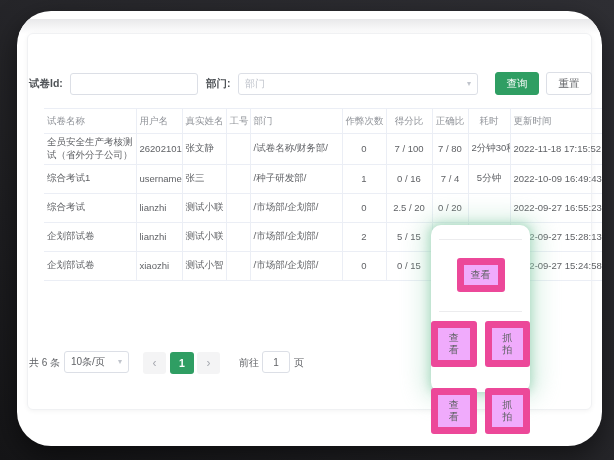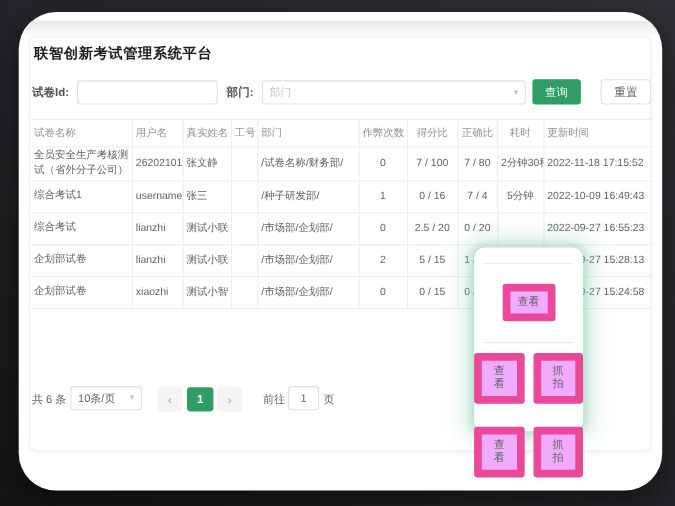--- a/index.html
+++ b/index.html
@@ -23,24 +23,24 @@
   .lbl2{left:178px;top:43px;}
   .text-input{position:absolute;left:42px;top:39px;width:128px;height:22px;border:1px solid #dcdfe6;
               border-radius:3px;font-size:10px;color:#606266;padding:0 6px;outline:none;background:#fff;}
   .select{position:absolute;display:flex;align-items:center;justify-content:space-between;
           border:1px solid #dcdfe6;border-radius:3px;background:#fff;padding:0 6px;cursor:pointer;}
   .dept-select{left:210px;top:39px;width:240px;height:22px;}
   .select .ph{font-size:10px;color:#bfc3cb;}
   .select .val{font-size:10px;color:#606266;}
   .caret{font-size:8px;color:#c0c4cc;line-height:1;}
   .btn{position:absolute;height:23px;border-radius:3px;font-size:10.5px;cursor:pointer;}
-  .btn-search{left:456px;top:38px;width:44px;background:var(--green);border:1px solid var(--green);color:#fff;}
+  .btn-search{left:467px;top:38px;width:44px;background:var(--green);border:1px solid var(--green);color:#fff;}
   .btn-reset{left:518px;top:38px;width:46px;background:#fff;border:1px solid #dcdfe6;color:#606266;}
   
-  table{position:absolute;left:0;top:74px;width:565px;border-collapse:collapse;table-layout:fixed;
+  table{position:absolute;left:16px;top:74px;width:565px;border-collapse:collapse;table-layout:fixed;
         font-size:9.5px;border-top:1px solid #ebeef5;}
   th{height:25px;color:#909399;font-weight:500;text-align:left;padding:0 3px;white-space:nowrap;
      overflow:hidden;border-bottom:1px solid #ebeef5;border-right:1px solid #ebeef5;}
   td{height:29px;color:#606266;padding:2px 3px;white-space:nowrap;overflow:hidden;
      border-bottom:1px solid #ebeef5;border-right:1px solid #ebeef5;vertical-align:middle;}
   th:last-child,td:last-child{border-right:none;}
   .ctr{text-align:center;}
   td.c0{white-space:normal;line-height:1.35;}
   
   .pg-text{position:absolute;font-size:10px;color:#606266;}
@@ -71,21 +71,20 @@
             border-radius:3px;cursor:pointer;line-height:1.2;}
 </style>
 </head>
 <body>
 
 <div class="stage">
   <div class="window">
     <div class="band"></div>
     <div class="panel">
 
-      <div class="page-title">联智创新考试管理系统平台</div>
 
       <span class="flabel lbl1">试卷Id:</span>
       <input class="text-input" value="" style="">
       <span class="flabel lbl2">部门:</span>
       <div class="select dept-select">
         <span class="ph">部门</span>
         <span class="caret">▾</span>
       </div>
       <button class="btn btn-search">查询</button>
       <button class="btn btn-reset">重置</button>

